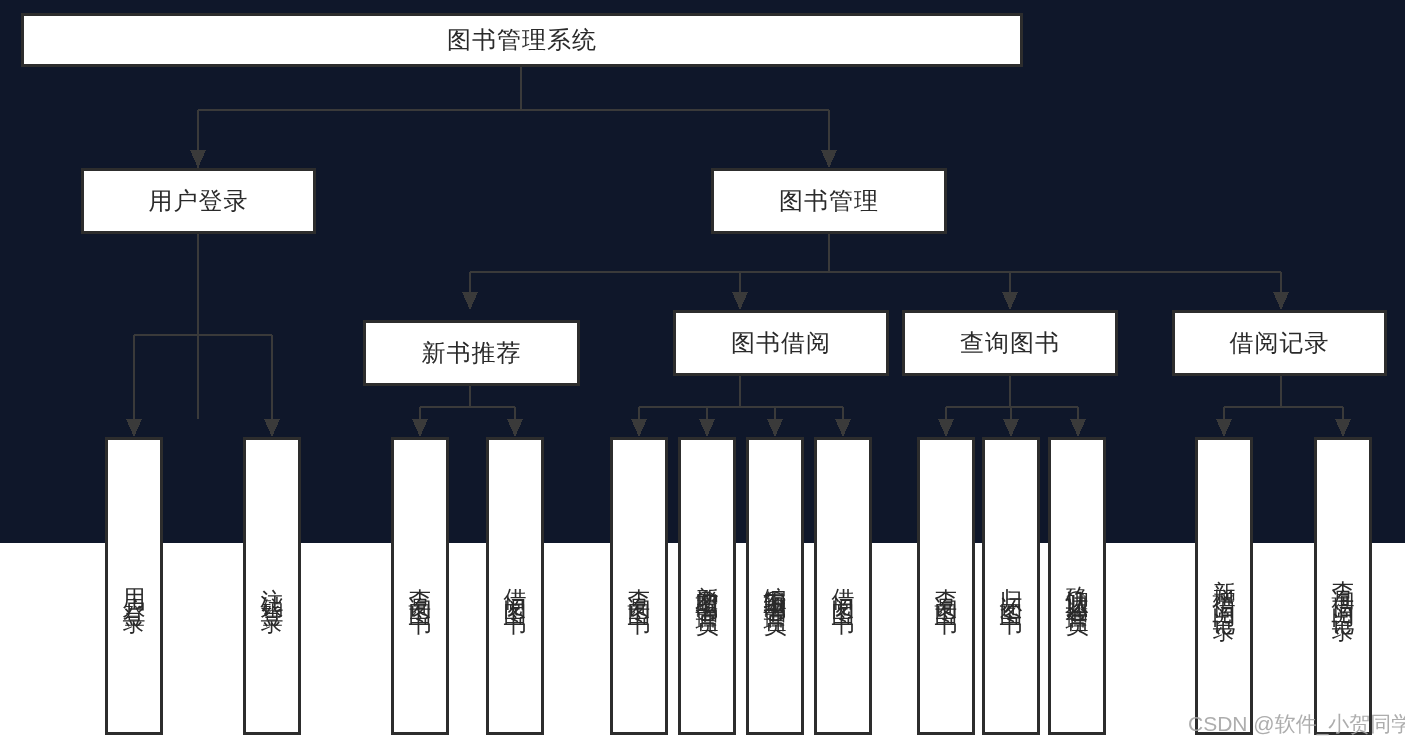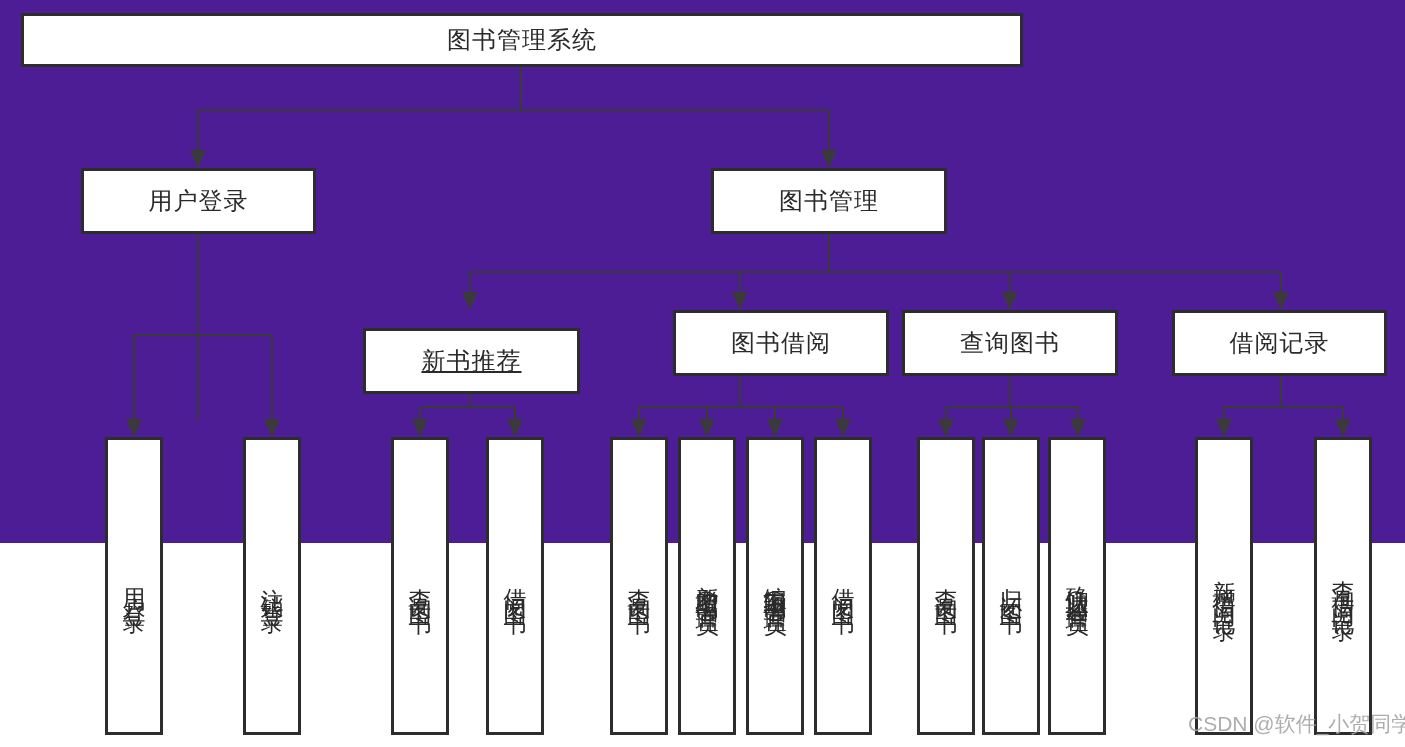--- a/index.html
+++ b/index.html
@@ -5,21 +5,21 @@
   * { margin: 0; padding: 0; box-sizing: border-box; }
   html, body { background: #ffffff; }
   body {
     font-family: "Liberation Sans", "DejaVu Sans", sans-serif;
     width: 1405px; height: 747px;
     position: relative; overflow: hidden;
   }
   #canvas {
     position: absolute; left: 0; top: 0;
     width: 1405px; height: 543px;
-    background: #4c1d95;
+    background: #0f172a;
   }
   svg.connectors {
     position: absolute; left: 0; top: 0;
     width: 1405px; height: 747px;
     stroke: #3a3a3a; fill: none;
   }
   svg.connectors polygon { fill: #3a3a3a; stroke: none; }
   .node {
     position: absolute;
     background: #ffffff;
@@ -106,21 +106,21 @@
     <span>图书管理系统</span>
   </div>
 
   <div class="node h-label" style="left:81px; top:168px; width:235px; height:66px;">
     <span>用户登录</span>
   </div>
   <div class="node h-label" style="left:711px; top:168px; width:236px; height:66px;">
     <span>图书管理</span>
   </div>
 
-  <div class="node h-label" style="left:363px; top:328px; width:217px; height:66px;text-decoration:underline;">
+  <div class="node h-label" style="left:363px; top:320px; width:217px; height:66px;">
     <span>新书推荐</span>
   </div>
   <div class="node h-label" style="left:632px; top:310px; width:216px; height:66px;margin-left:41px;">
     <span>图书借阅</span>
   </div>
   <div class="node h-label" style="left:902px; top:310px; width:216px; height:66px;">
     <span>查询图书</span>
   </div>
   <div class="node h-label" style="left:1172px; top:310px; width:215px; height:66px;">
     <span>借阅记录</span>

